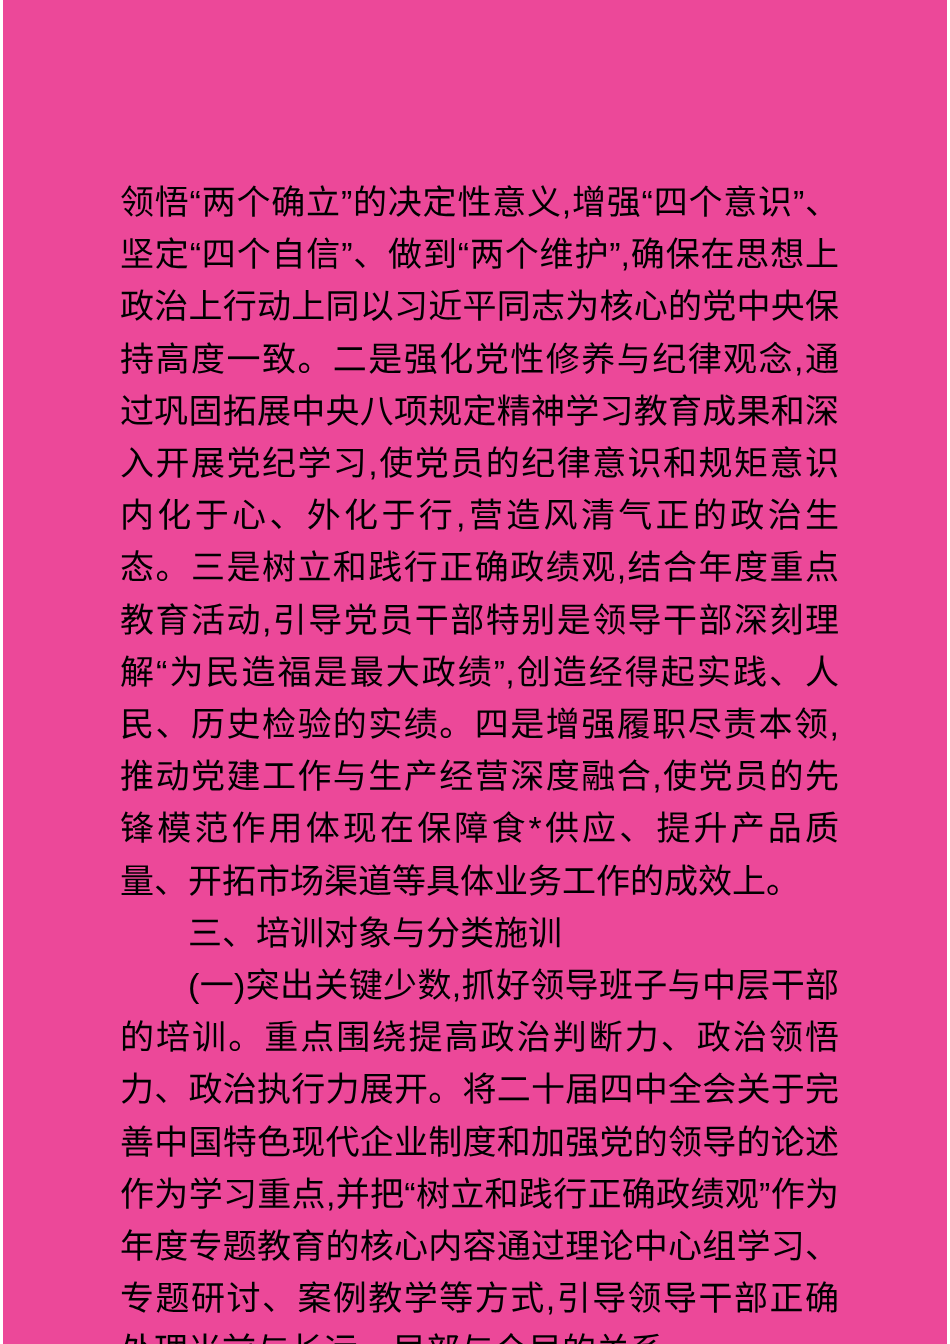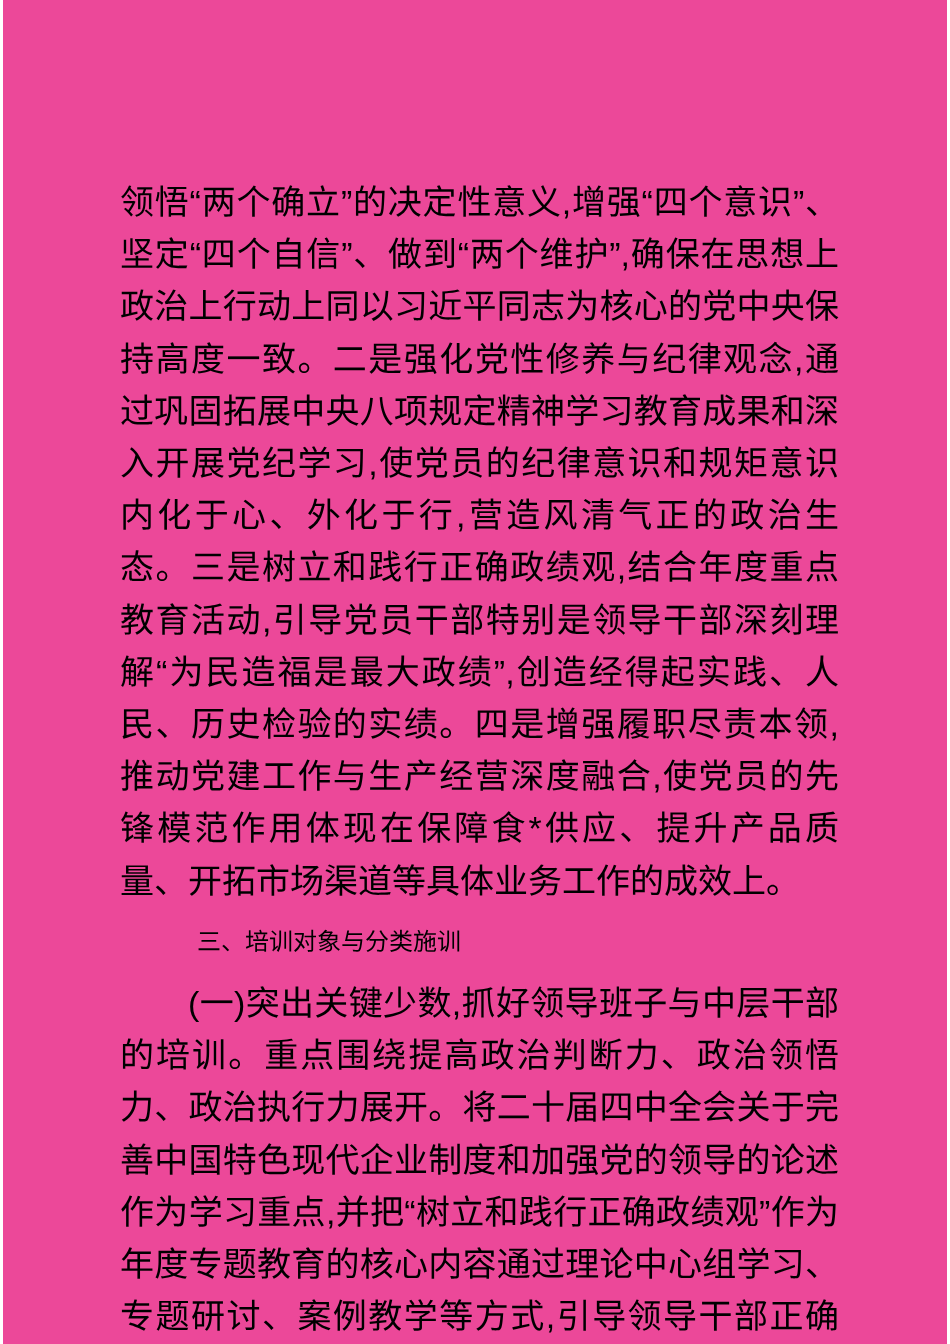--- a/index.html
+++ b/index.html
@@ -38,24 +38,24 @@
     word-break: break-all;
   }
   .para.continuation {
     text-indent: 0;
   }
   .para.indent2 {
     text-indent: 68px;
   }
   .heading {
     font-family: "Liberation Sans", "DejaVu Sans", sans-serif;
-    font-size: 24px;
+    font-size: 34px;
     line-height: 52.2px;
     color: #000000;
-    margin: 9px;
+    margin: 0;
     padding: 0;
     text-indent: 68px;
     font-weight: 400;
     text-align: left;
   }
 </style>
 </head>
 <body>
 
 <div class="page">

